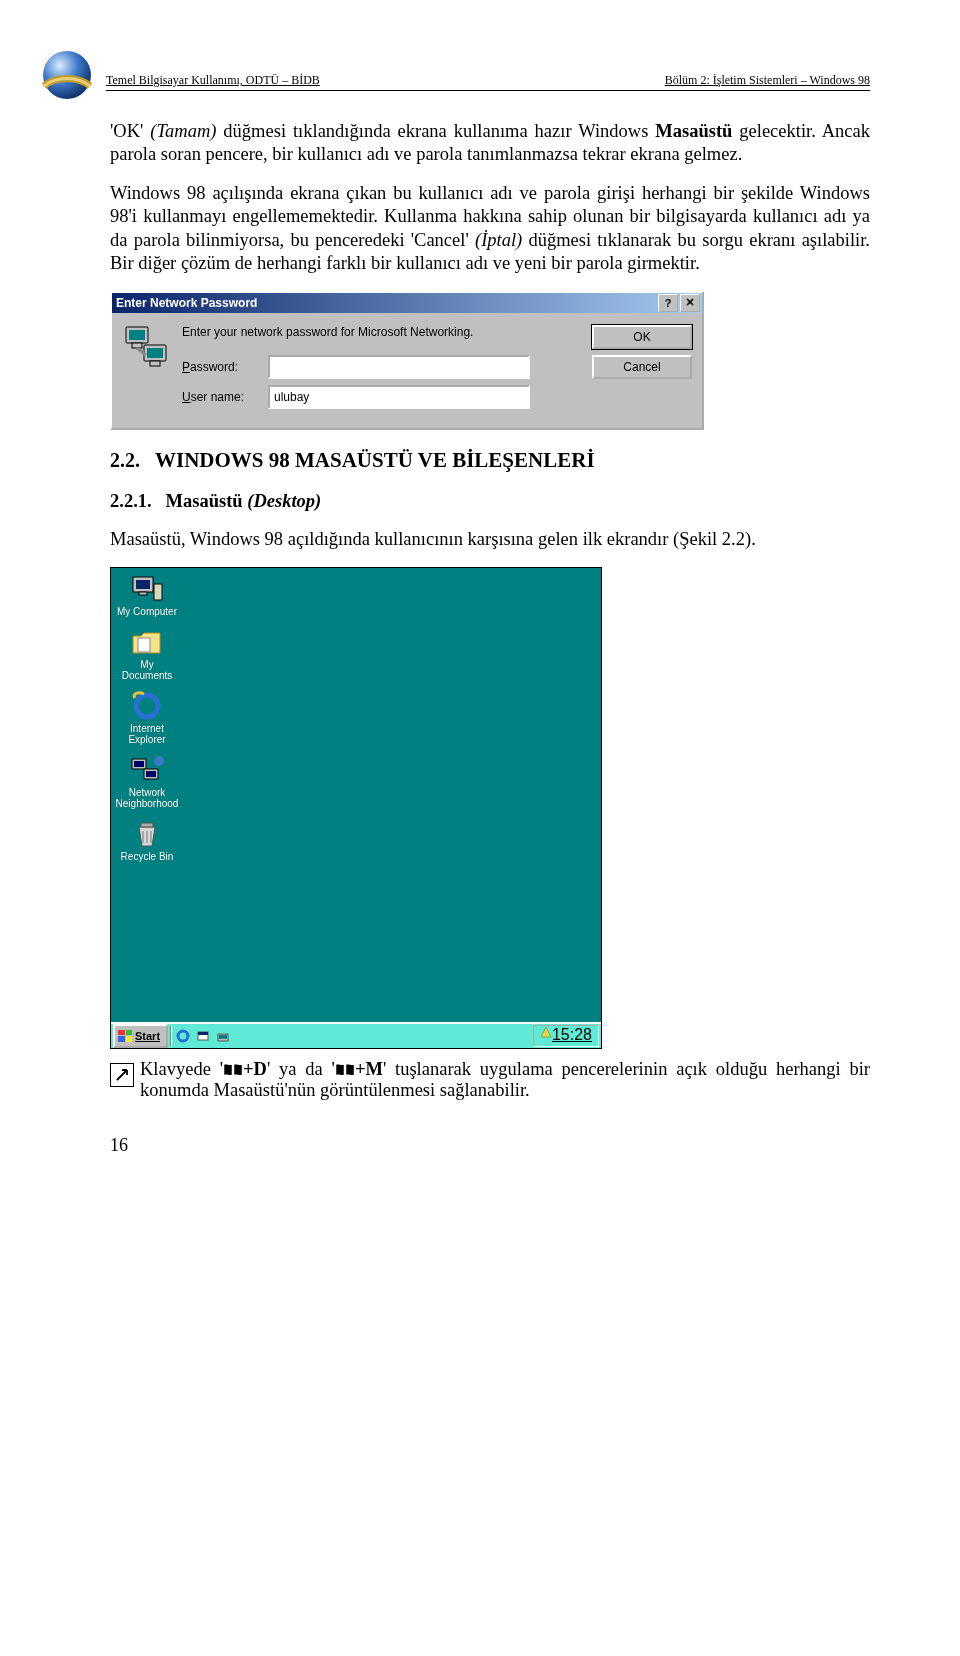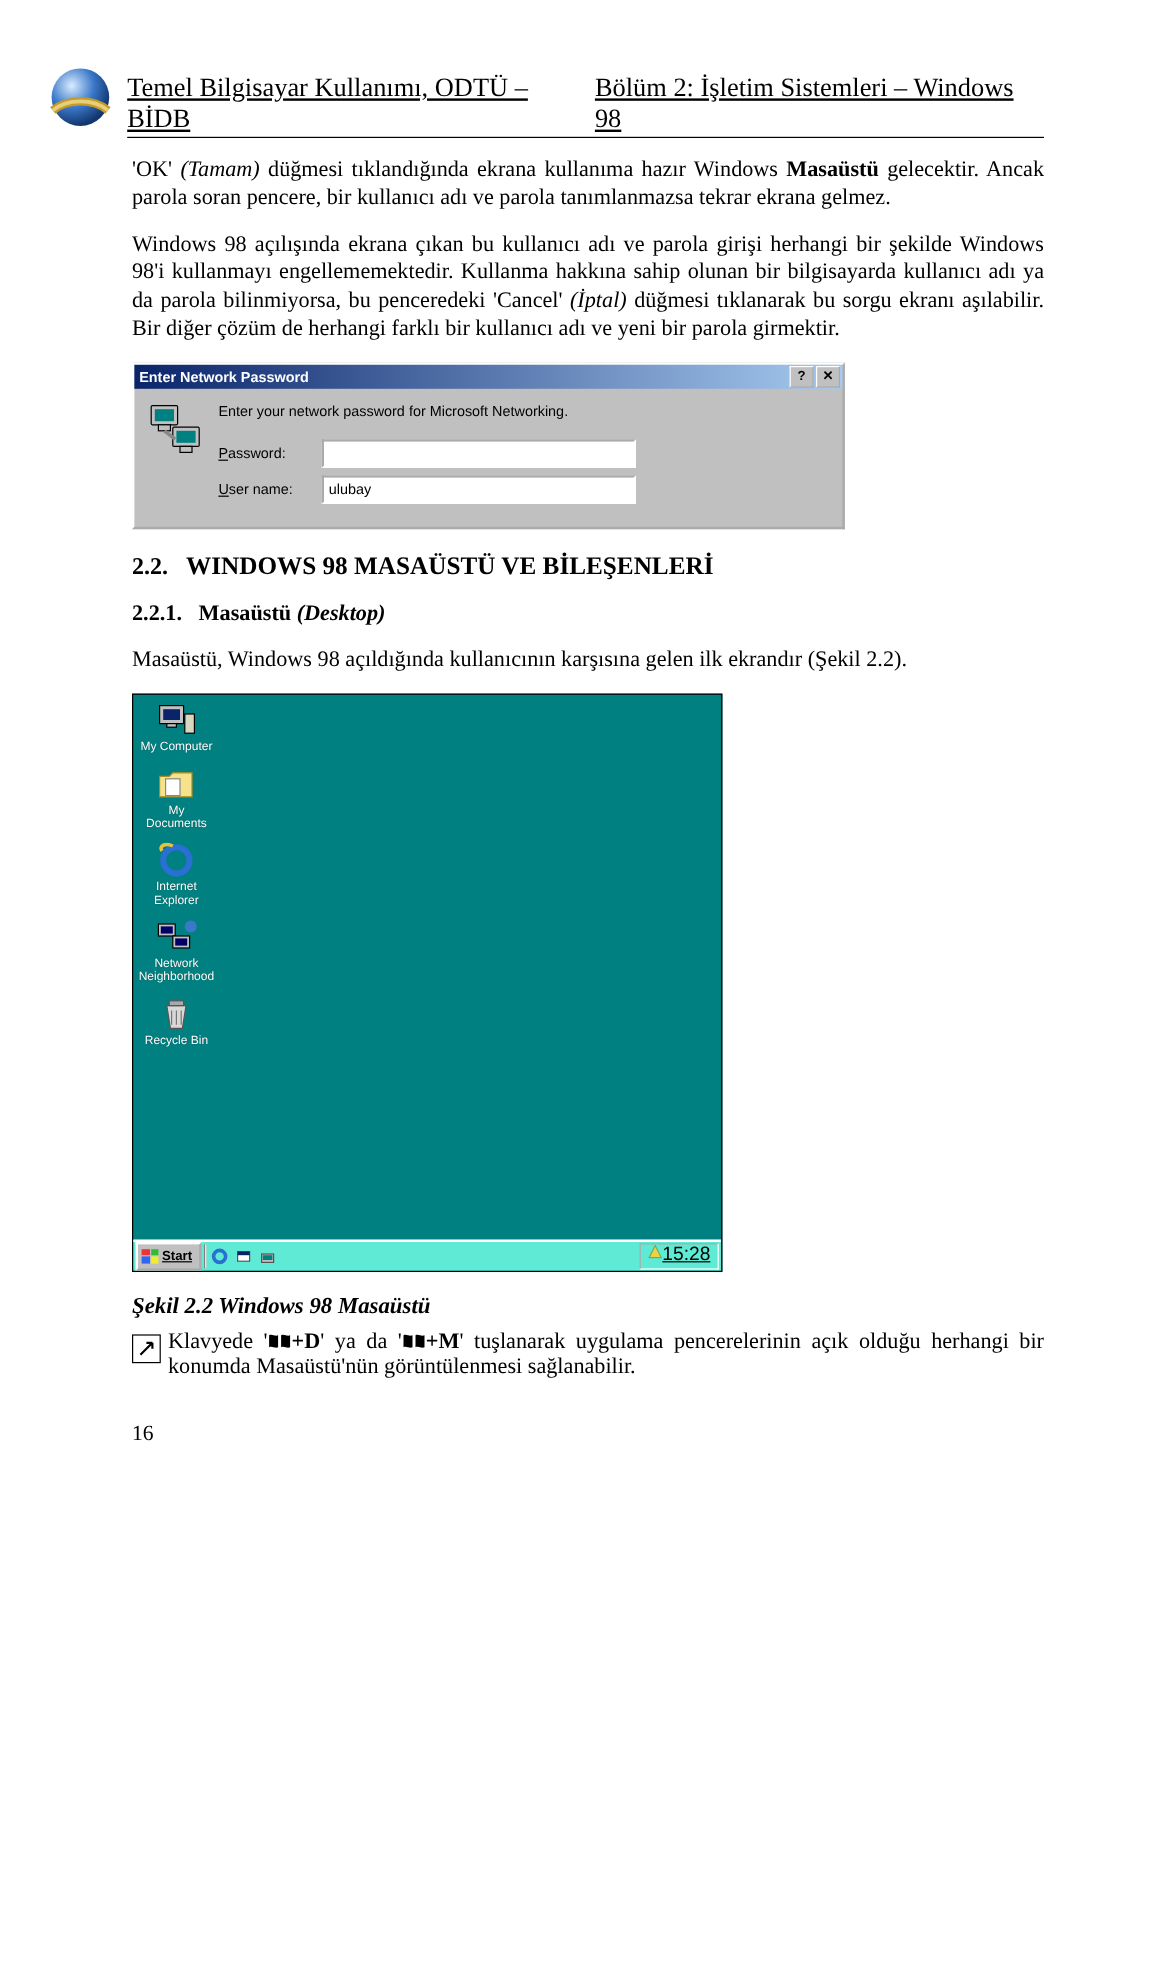--- a/index.html
+++ b/index.html
@@ -25,21 +25,21 @@
     flex: 0 0 58px;
     position: relative;
     margin-left: -72px;
     margin-top: -14px;
   }
   .logo svg { width: 100%; height: 100%; }
   .hdr-line {
     flex: 1;
     display: flex;
     justify-content: space-between;
-    font-size: 22px;
+    font-size: 12px;
     border-bottom: 1.5px solid #000;
     padding-bottom: 2px;
   }
   .hdr-left { text-decoration: underline; }
   .hdr-right { text-decoration: underline; }
   p.body {
     font-size: 18.5px;
     line-height: 1.25;
     margin: 16px 0;
     text-align: justify;
@@ -258,20 +258,24 @@
         <div class="dlg-msg">Enter your network password for Microsoft Networking.</div>
         <div class="dlg-field">
           <span class="dlg-label"><u>P</u><span>assword:</span></span>
           <input class="dlg-input" type="password" value="" style="">
         </div>
         <div class="dlg-field">
           <span class="dlg-label"><u>U</u><span>ser name:</span></span>
           <input class="dlg-input" value="ulubay" style="">
         </div>
       </div>
+      <div class="dlg-actions">
+        <button class="w98btn default">OK</button>
+        <button class="w98btn">Cancel</button>
+      </div>
     </div>
   </div>
 
 
   <p class="section-h">
     <span>2.2.</span>&nbsp;&nbsp;&nbsp;<span class="sc" style="font-size:21px;">WINDOWS 98 MASAÜSTÜ VE BİLEŞENLERİ</span>
   </p>
 
   <p class="section-h" style="font-size:18.5px;">
     <span>2.2.1.</span>&nbsp;&nbsp;&nbsp;<span>Masaüstü </span><span class="italic">(Desktop)</span>
@@ -365,21 +369,20 @@
       </div>
       <div class="tb-tray">
         <svg width="12" height="12" viewBox="0 0 12 12">
             <path d="M1 11 L6 1 L11 11 Z" fill="#ecd245" stroke="#7a5"></path>
           </svg>
         <span>15:28</span>
       </div>
     </div>
   </div>
 
-  <p class="section-bold">Şekil 2.2 Windows 98 Masaüstü</p>
 
   <div class="tip-row body" style="font-size:18.5px; text-align:justify;">
     <span class="tip-icon-box">
       <svg viewBox="0 0 14 14">
           <path d="M2 12 L12 2 M12 2 L12 7 M12 2 L7 2" stroke="#000" stroke-width="1.8" fill="none"></path>
         </svg>
     </span>
     <div>
       <span> Klavyede '</span><span class="kbd-key">
           <svg viewBox="0 0 16 14">

